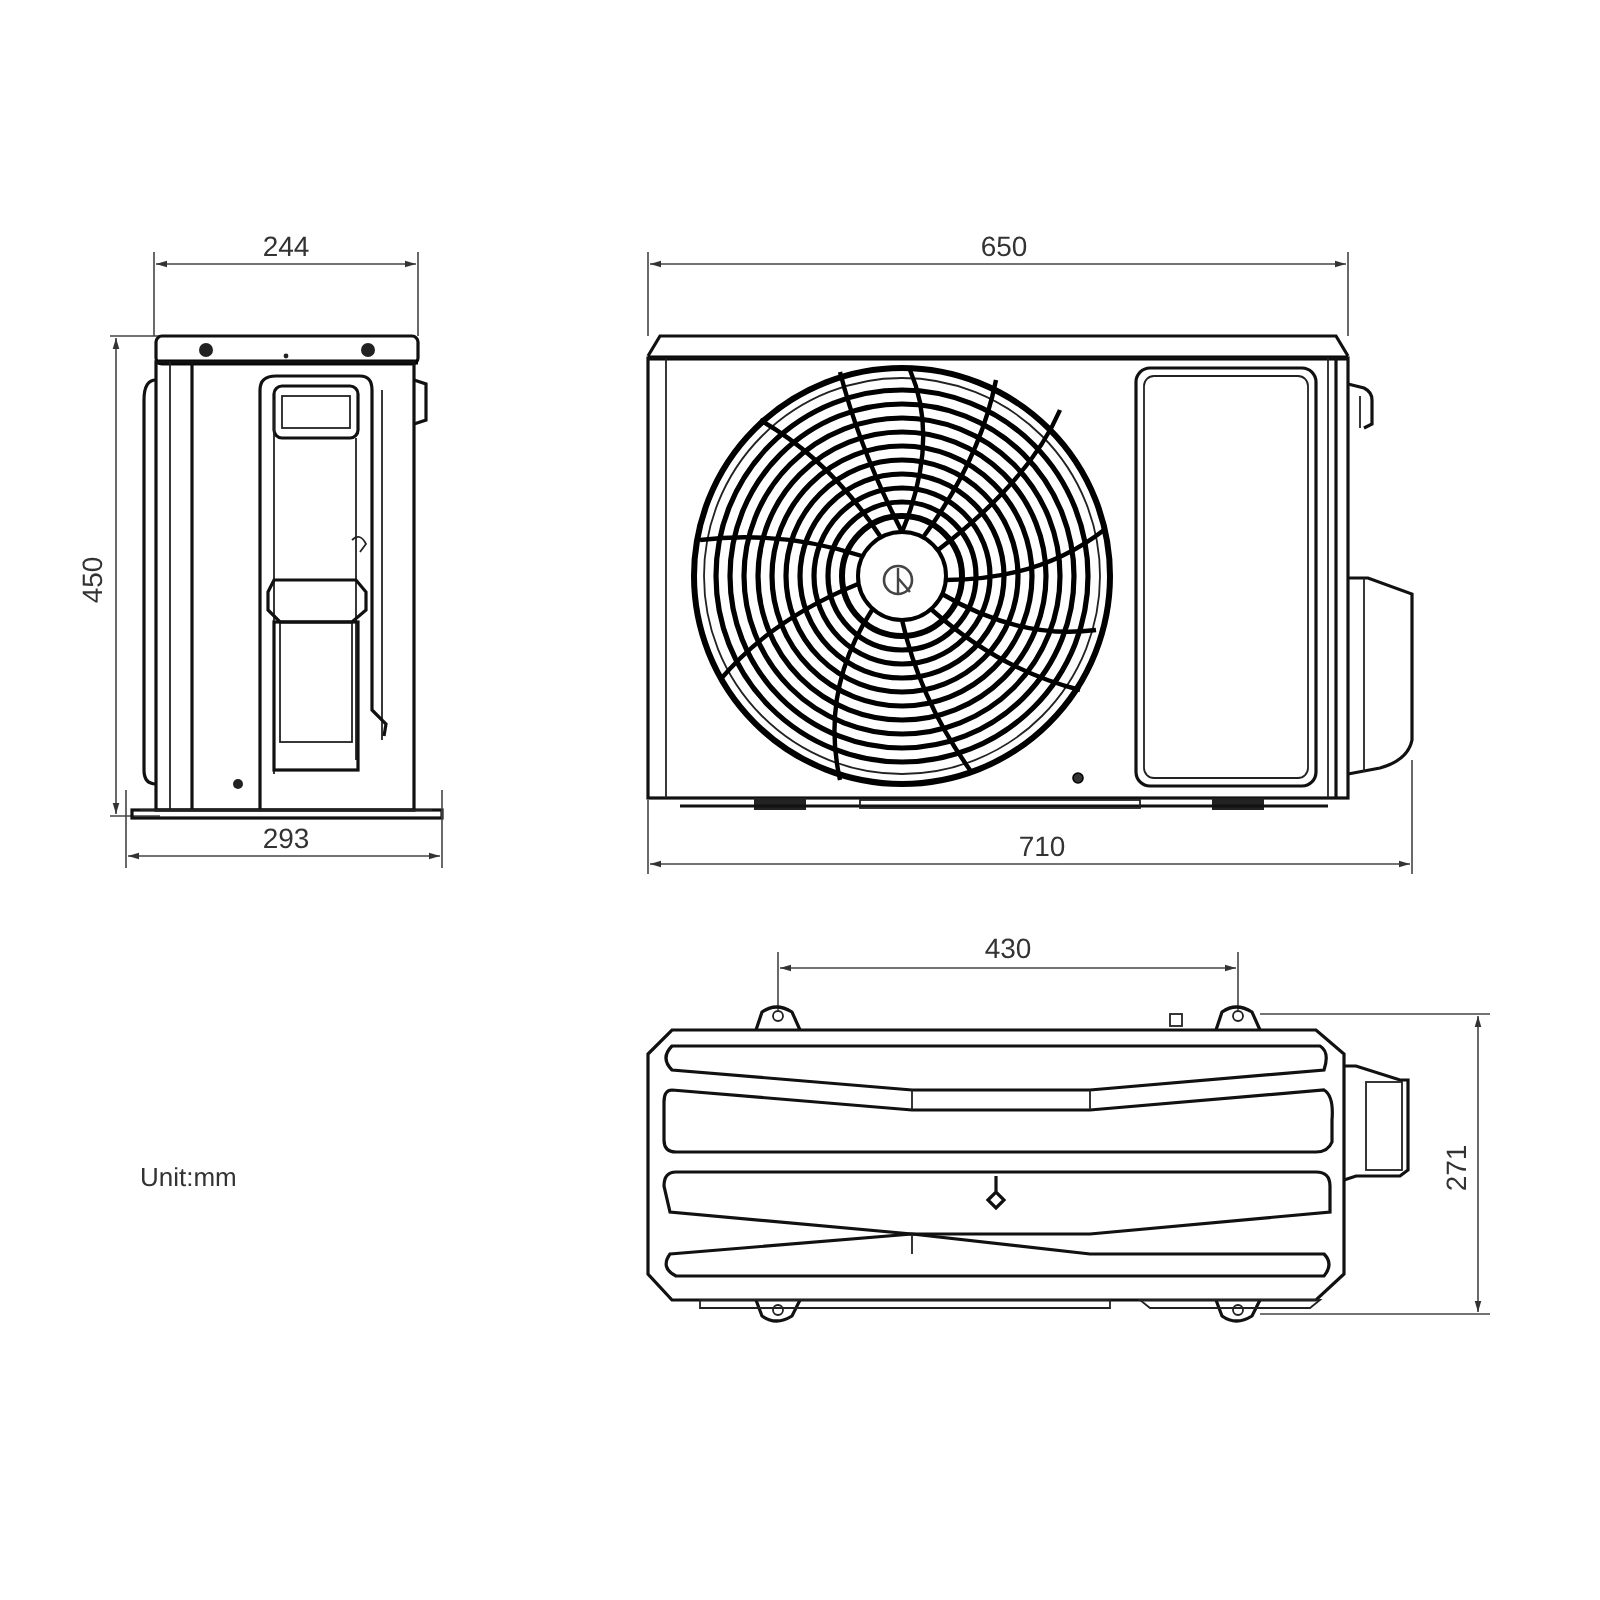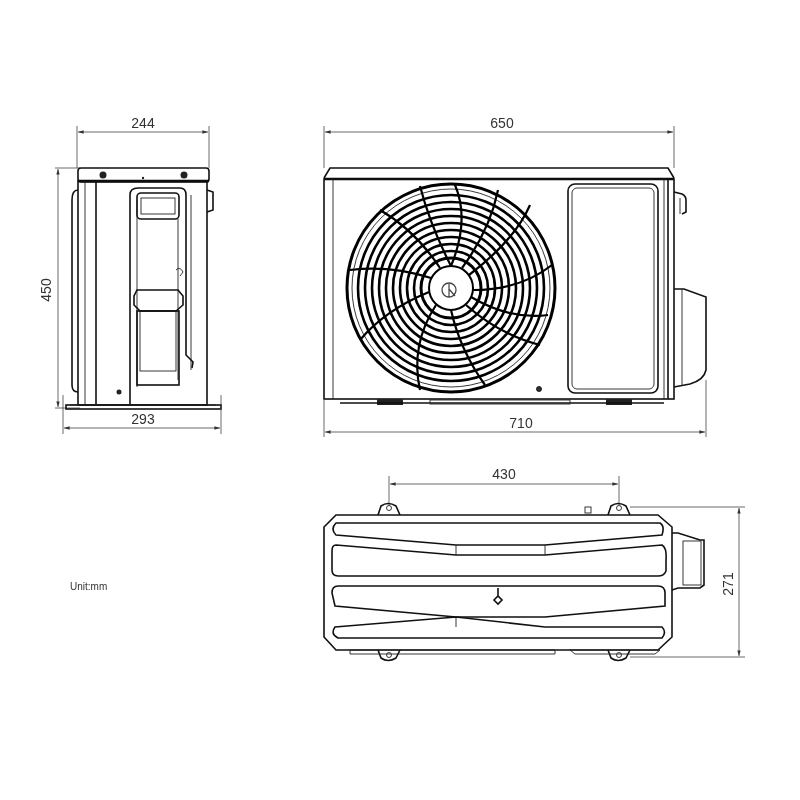--- a/index.html
+++ b/index.html
@@ -1,19 +1,19 @@
 <!DOCTYPE html>
 <html><head>
   <meta charset="utf-8">
   <style>
     html, body { margin: 0; padding: 0; background: #ffffff; }
     body { width: 800px; height: 800px; position: relative; overflow: hidden; }
     svg { position: absolute; left: 0; top: 0; }
     .dimtext { font-family: "Liberation Sans", sans-serif; font-size: 14px; fill: #333; }
-    .unit { position: absolute; left: 70px; top: 581px; font-family: "Liberation Sans", sans-serif; font-size: 10px; color: #333; }
+    .unit { position: absolute; left: 70px; top: 581px; font-family: "Liberation Sans", sans-serif; font-size: 13px; color: #333; }
     .ln { stroke: #111; fill: none; stroke-width: 1.6; }
     .thin { stroke: #222; fill: none; stroke-width: 0.9; }
     .dim { stroke: #444; fill: none; stroke-width: 0.8; }
     .heavy { stroke: #000; fill: none; stroke-width: 2.6; }
   </style>
 </head>
 <body>
 
 <svg width="800" height="800" viewBox="0 0 800 800">
   <defs>

